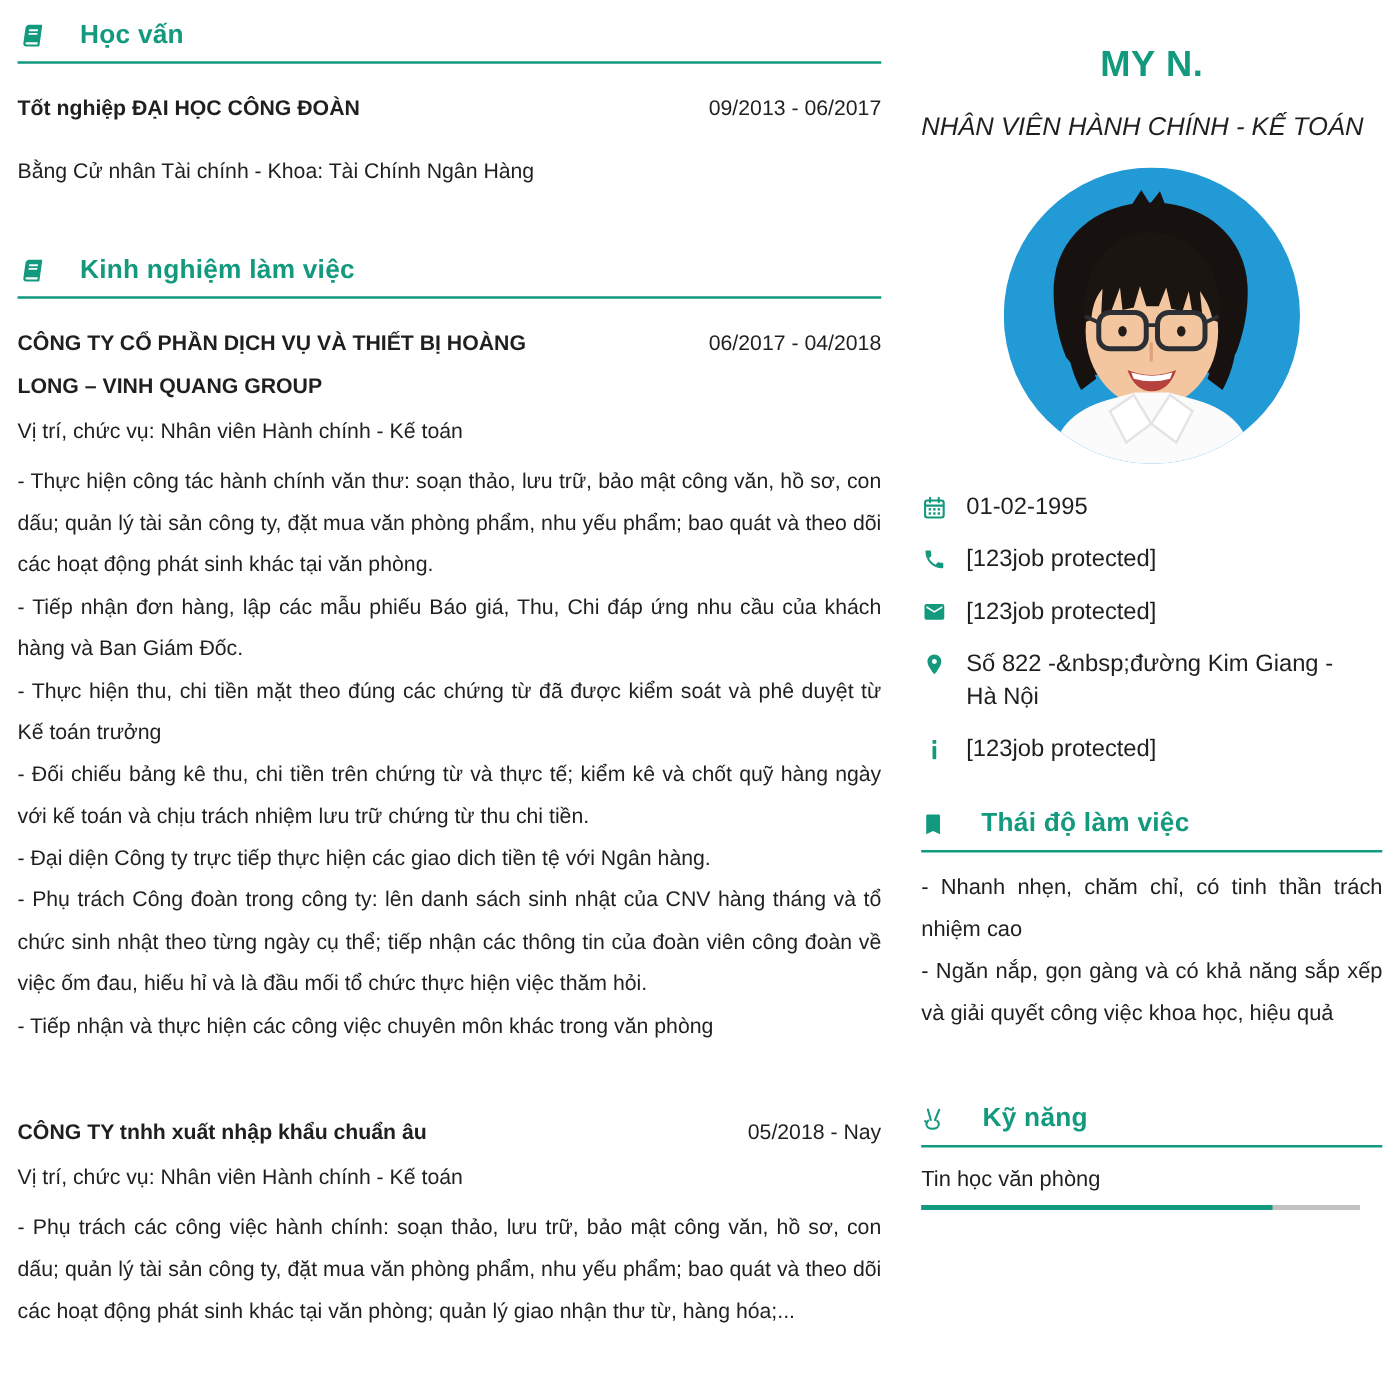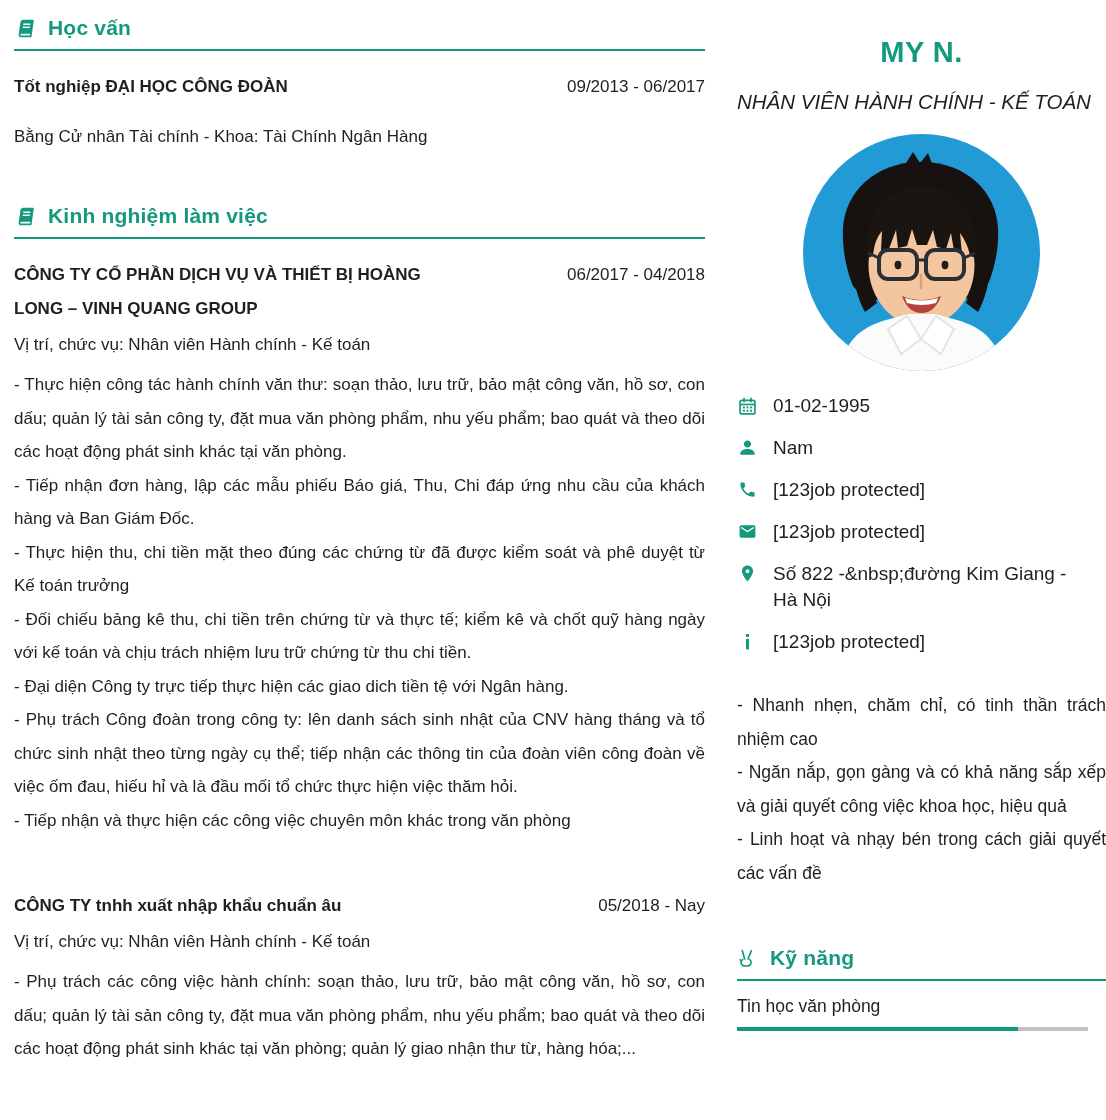--- a/index.html
+++ b/index.html
@@ -12,21 +12,21 @@
   body{
     width:1106px;height:1120px;overflow:hidden;position:relative;
     background:#ffffff;color:var(--text);
     font-family:"Liberation Sans","DejaVu Sans",sans-serif;
   }
   .main-col{position:absolute;left:14px;top:16px;width:691px;}
   .side-col{position:absolute;left:737px;top:20px;width:369px;}
 
   
   .sec-head{
-    display:flex;gap:13px;
+    display:flex;gap:29px;
     color:var(--accent);
     border-bottom:2px solid var(--accent);
     padding-bottom:9px;
   }
   .sec-head h2{margin:0;font-size:21px;font-weight:bold;letter-spacing:.2px;}
   .sec-icon{display:flex;align-items:center;color:var(--accent);}
   .sec-icon svg{display:block;}
 
   
   .section-experience{margin-top:50px;}
@@ -186,28 +186,20 @@
               <rect x="10.9" y="15.8" width="2.2" height="2.2"></rect>
               <rect x="15" y="15.8" width="2.2" height="2.2"></rect>
           </g>
         </svg>
       </span>
       <span class="c-text">01-02-1995</span>
     </div>
     <div class="c-row">
       <span class="c-icon">
         <svg width="19" height="19" viewBox="0 0 24 24" fill="currentColor">
-          <path d="M12 12c2.5 0 4.5-2 4.5-4.5S14.5 3 12 3 7.5 5 7.5 7.5 9.5 12 12 12zm0 2c-3.6 0-9 1.8-9 5.4V21h18v-1.6c0-3.6-5.4-5.4-9-5.4z"></path>
-        </svg>
-      </span>
-      <span class="c-text">Nam</span>
-    </div>
-    <div class="c-row">
-      <span class="c-icon">
-        <svg width="19" height="19" viewBox="0 0 24 24" fill="currentColor">
           <path d="M6.62 10.79c1.44 2.83 3.76 5.14 6.59 6.59l2.2-2.2c.27-.27.67-.36 1.02-.24 1.12.37 2.33.57 3.57.57.55 0 1 .45 1 1V20c0 .55-.45 1-1 1-9.39 0-17-7.61-17-17 0-.55.45-1 1-1h3.5c.55 0 1 .45 1 1 0 1.25.2 2.45.57 3.57.11.35.03.74-.25 1.02l-2.2 2.2z"></path>
         </svg>
       </span>
       <span class="c-text">[123job protected]</span>
     </div>
     <div class="c-row">
       <span class="c-icon">
         <svg width="19" height="19" viewBox="0 0 24 24" fill="currentColor">
           <path d="M20 4H4c-1.1 0-2 .9-2 2v12c0 1.1.9 2 2 2h16c1.1 0 2-.9 2-2V6c0-1.1-.9-2-2-2zm0 4l-8 5-8-5V6l8 5 8-5v2z"></path>
         </svg>
@@ -227,24 +219,31 @@
         <svg width="19" height="19" viewBox="0 0 24 24" fill="currentColor">
           <rect x="10.1" y="8.6" width="3.8" height="13.4" rx="1"></rect>
           <rect x="10.1" y="2.6" width="3.8" height="3.8" rx="0.6"></rect>
         </svg>
       </span>
       <span class="c-text">[123job protected]</span>
     </div>
   </div>
 
   <section class="side-section">
+    <div class="sec-head">
+      <span class="sec-icon">
+        <svg width="19" height="19" viewBox="0 0 24 24" fill="currentColor">
+          <path d="M17.5 2h-11C5.7 2 5 2.7 5 3.5V22l7-3.3 7 3.3V3.5C19 2.7 18.3 2 17.5 2z"></path>
+        </svg>
+      </span>
+      <h2>Thái độ làm việc</h2>
+    </div>
     <div class="side-bullets">
       <p>- Nhanh nhẹn, chăm chỉ, có tinh thần trách nhiệm cao</p>
       <p>- Ngăn nắp, gọn gàng và có khả năng sắp xếp và giải quyết công việc khoa học, hiệu quả</p>
-      <p>- Linh hoạt và nhạy bén trong cách giải quyết các vấn đề</p>
     </div>
   </section>
 
   <section class="side-section skills">
     <div class="sec-head">
       <span class="sec-icon">
         <svg width="20" height="20" viewBox="0 0 24 24" fill="none" stroke="currentColor" stroke-width="2" stroke-linecap="round" stroke-linejoin="round">
           <path d="M9.2 13.2 6.4 3.2"></path>
           <path d="M13.2 13.2 17.2 3.4"></path>
           <path d="M6.8 13.8c-1.1.6-1.9 1.8-1.9 3.2 0 2.6 2.3 4.6 6 4.6s6-2 6-4.6c0-1.2-.6-2.3-1.6-3"></path>

